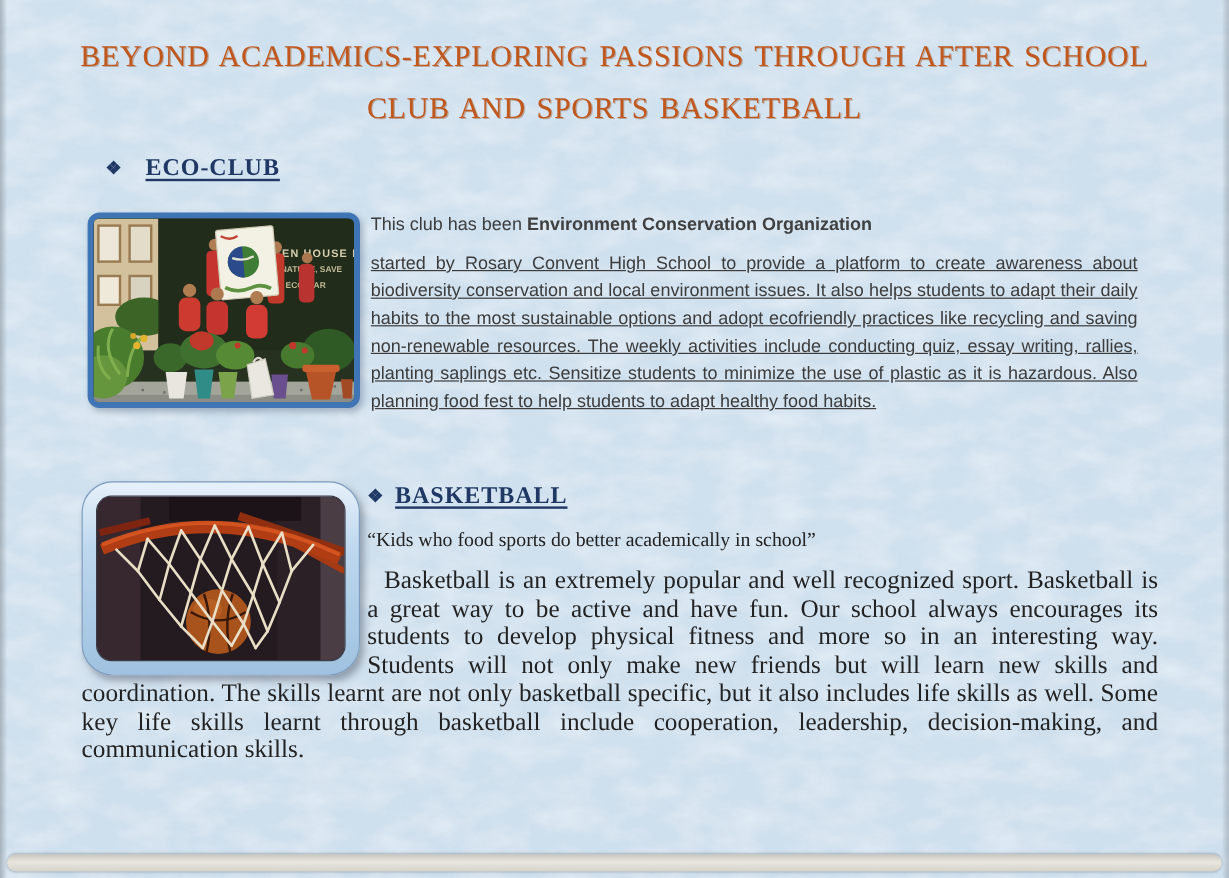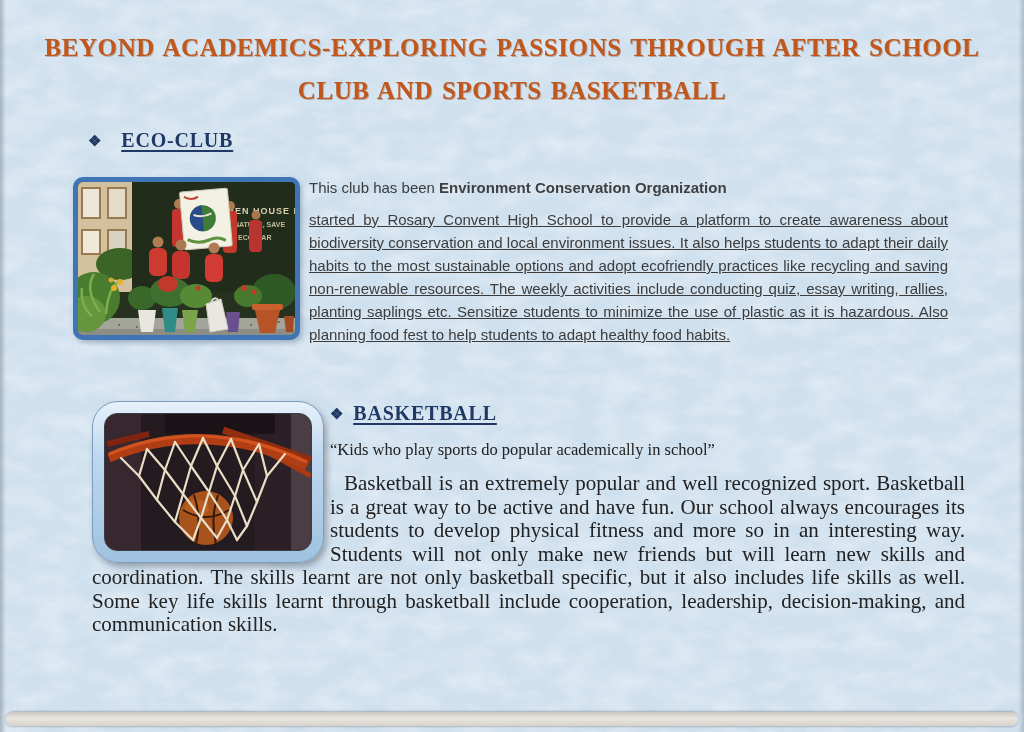--- a/index.html
+++ b/index.html
@@ -18,21 +18,21 @@
   .edge-right { position:absolute; right:0; top:0; bottom:0; width:6px; z-index:3;
                 background:linear-gradient(270deg, rgba(130,140,148,.45), rgba(130,140,148,0)); }
   .page-break { position:absolute; left:6px; right:6px; top:712px; height:14px; z-index:3;
                 background:linear-gradient(180deg,#c9c6be 0%, #e9e6df 45%, #d6d3cb 100%);
                 border-radius:7px;
                 box-shadow:0 -1px 2px rgba(80,86,92,.35), 0 1px 2px rgba(80,86,92,.3); }
 
   
   .page-title {
     margin:26px 40px 0; text-align:center;
-    font-family:"Liberation Serif", serif; font-weight:700;
+    font-family:"Liberation Serif", serif; font-weight:400;
     font-size:25px; letter-spacing:.6px; word-spacing:2px; line-height:43px;
     color:#c0571d; text-shadow:1px 1px 0 rgba(134,56,8,.35);
   }
   .page-title .tline { white-space:nowrap; }
 
   
   .section-heading {
     font-family:"Liberation Serif", serif; font-weight:700;
     font-size:20px; letter-spacing:.8px; color:#1f3864;
   }
@@ -49,21 +49,21 @@
     margin:1px 9px 0 0; overflow:hidden; background:#27311f;
     box-shadow:2px 3px 5px rgba(60,80,110,.35);
   }
   .eco-text { font-size:15px; line-height:23px; color:#3c3c3c; }
   .eco-intro { margin:1px 0 9px 0; }
   .eco-intro b { color:#404040; }
   .eco-par { text-align:justify;text-decoration:underline; }
   .eco-closing { clear:both; margin:19px 0 0 7px; text-align:justify; }
 
   
-  .bb-section { margin-top:50px; padding:0 59px 0 92px;
+  .bb-section { margin-top:50px; padding:0 59px 0 68px;
                 font-family:"Liberation Serif", serif; color:#222; }
   .bb-photo-frame {
     float:left; width:232px; height:162px; padding:12px;
     background:linear-gradient(180deg,#e6f1fa 0%, #bdd7ee 35%, #9fc2e0 100%);
     border:1px solid #7d9cbe; border-radius:26px;
     margin:5px 6px 0 0;
     box-shadow:3px 4px 6px rgba(70,80,95,.45);
   }
   .bb-photo-inner { width:206px; height:136px; border-radius:12px; overflow:hidden;
                     outline:1px solid #3c3c46; background:#241b21; }
@@ -270,21 +270,21 @@
                 <line x1="142" y1="112" x2="132" y2="126"></line>
             </g>
           </svg>
         </div>
       </div>
 
       <div class="section-heading bb-heading">
         <span class="bullet">❖</span><span class="htext">BASKETBALL</span>
       </div>
 
-      <p class="bb-quote">“Kids who play sports do popular academically in school”</p>
+      <p class="bb-quote">“Kids who food sports do better academically in school”</p>
 
       <p class="bb-par">Basketball is an extremely popular and well recognized sport. Basketball is a great way to be active and have fun. Our school always encourages its students to develop physical fitness and more so in an interesting way. Students will not only make new friends but will learn new skills and coordination. The skills learnt are not only basketball specific, but it also includes life skills as well. Some key life skills learnt through basketball include cooperation, leadership, decision-making, and communication skills.</p>
     </section>
 
   </div>
 
   <div class="edge-left"></div>
   <div class="edge-right"></div>
   <div class="page-break"></div>
 

